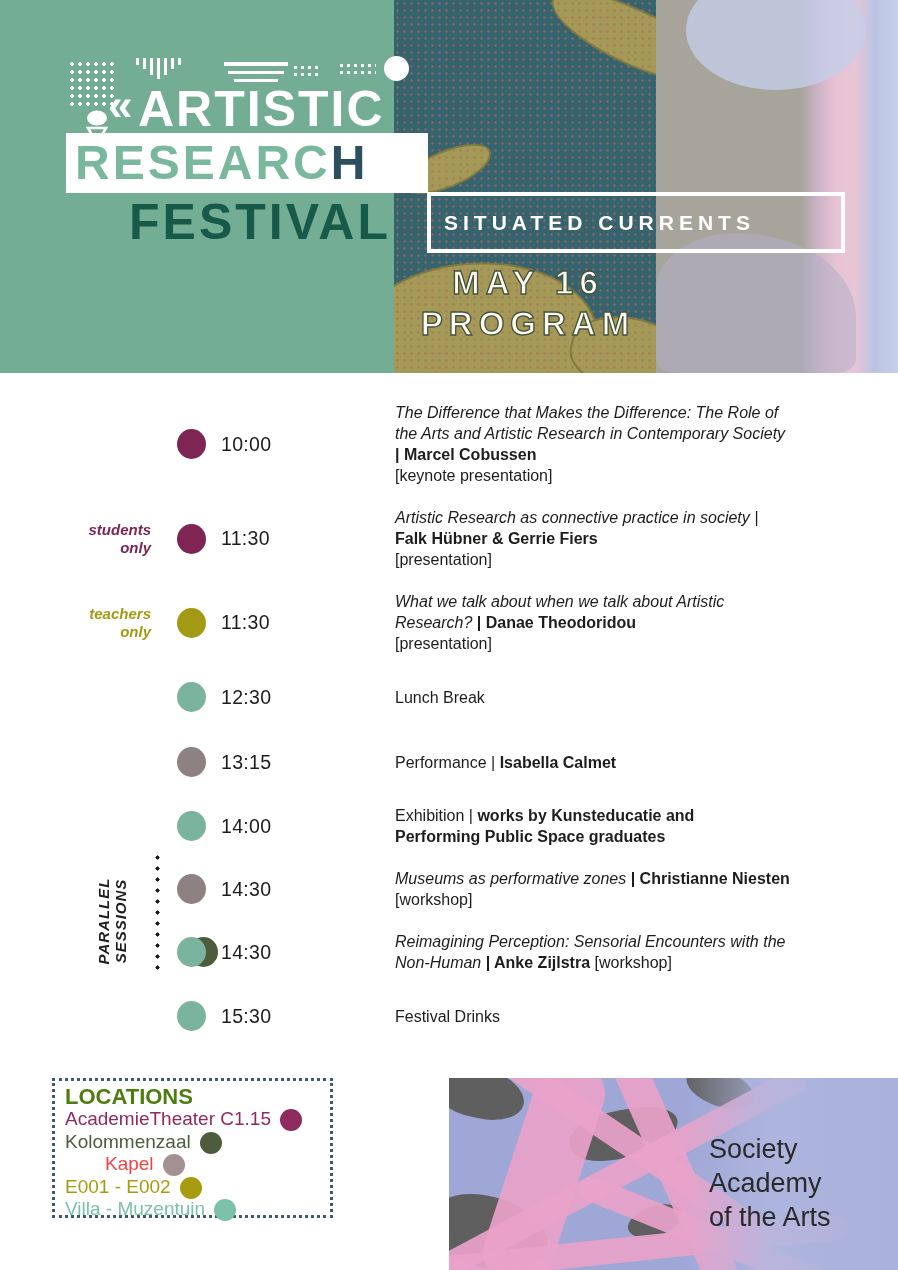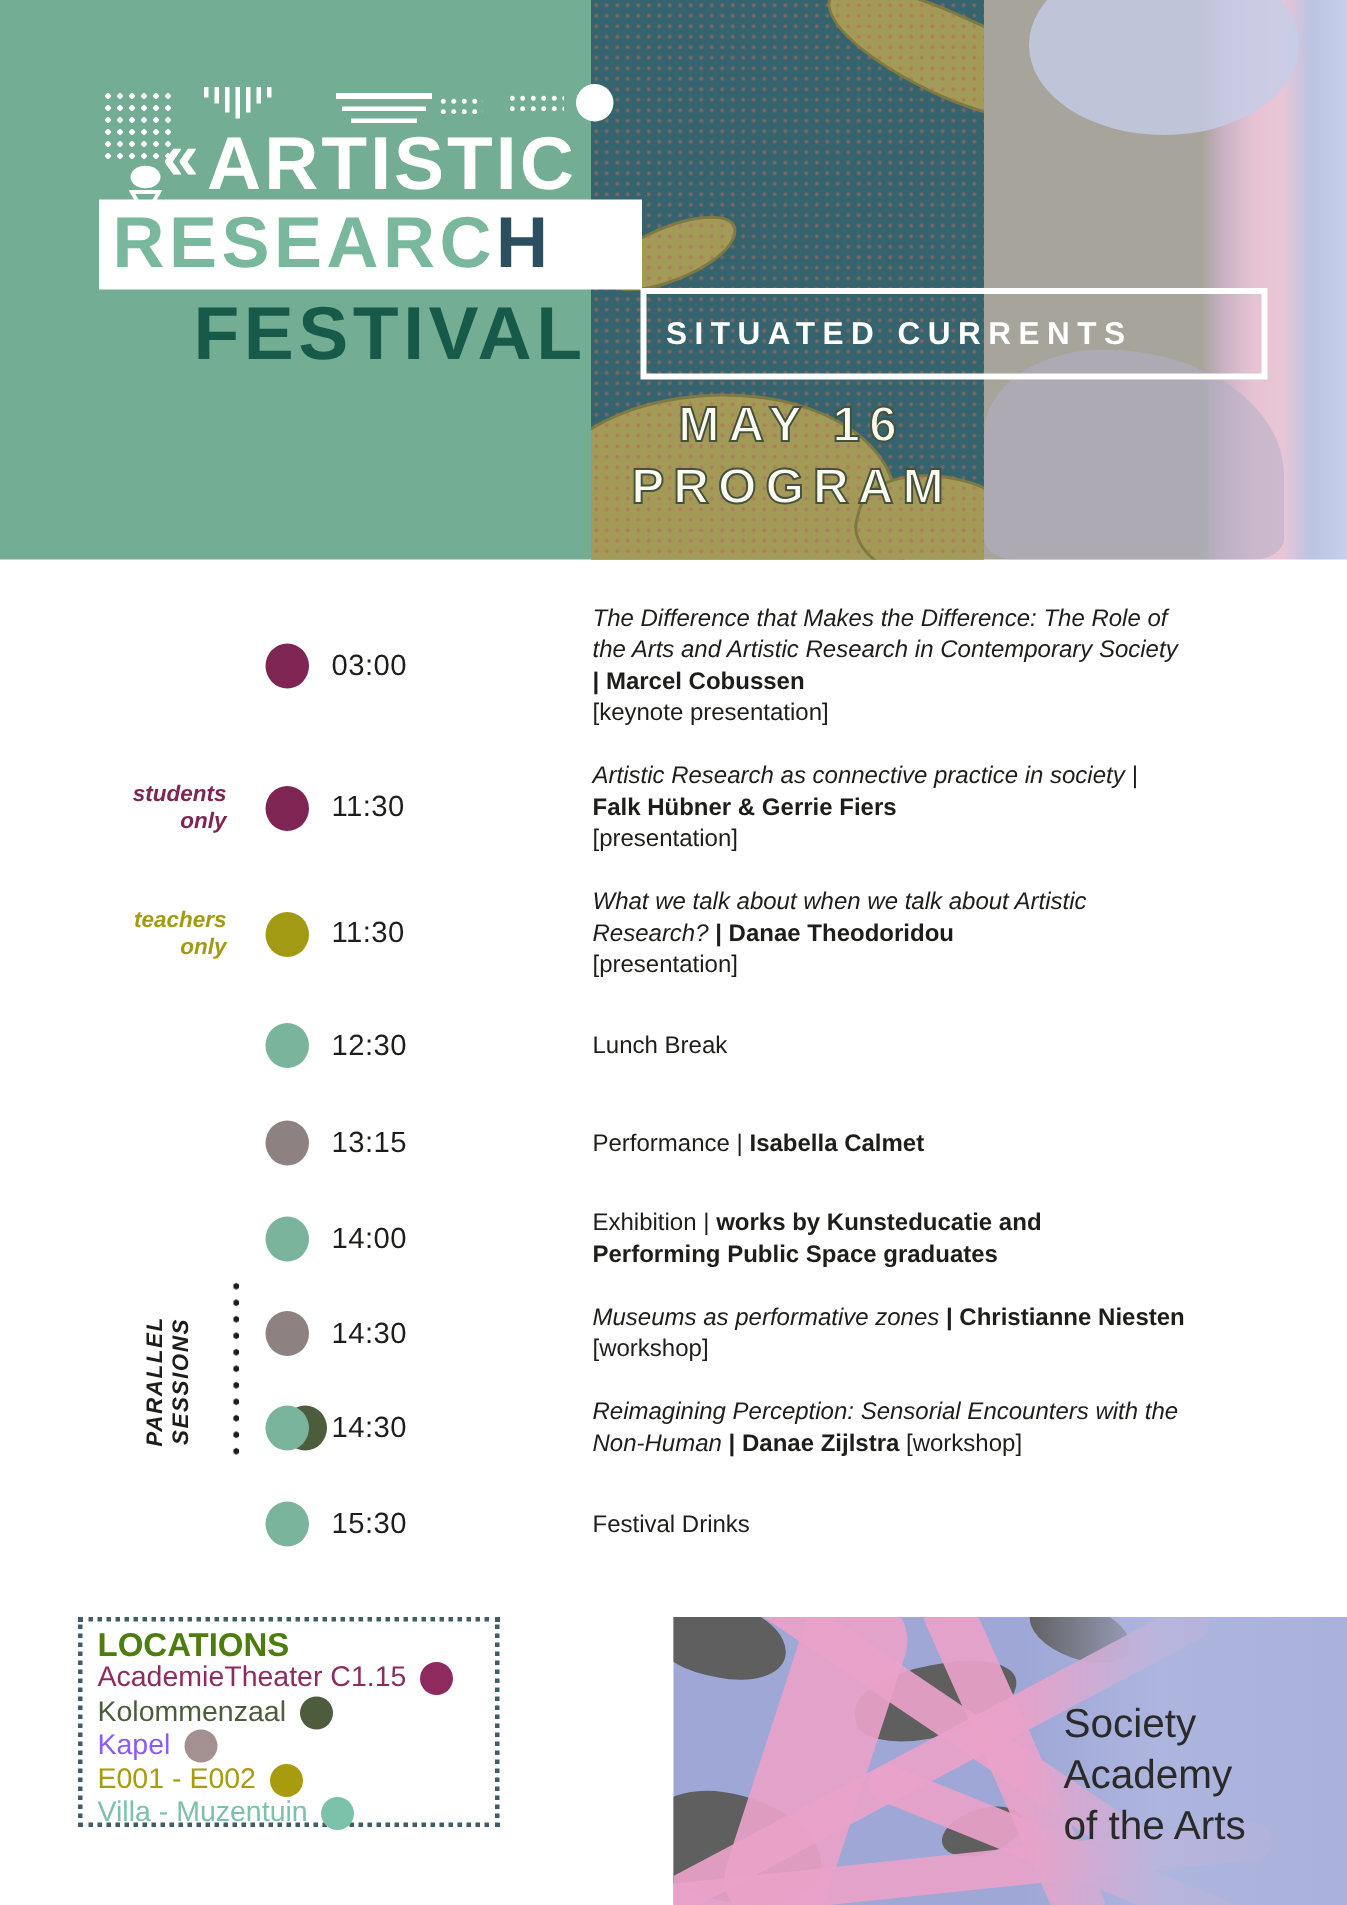--- a/index.html
+++ b/index.html
@@ -161,21 +161,21 @@
   </div>
 
   <div class="schedule" id="schedule-rows">
       <div class="row multi">
         <div class="cell tag"></div>
         <div class="cell">
           <div class="dotwrap">
             <span class="dot" style="background: rgb(126, 37, 83);"></span>
           </div>
         </div>
-        <div class="cell time">03:00</div>
+        <div class="cell time">10:00</div>
         <div class="cell text">
           <div class="line"><span class="s-i">The Difference that Makes the Difference: The Role of</span></div>
           <div class="line"><span class="s-i">the Arts and Artistic Research in Contemporary Society</span></div>
           <div class="line"><span class="s-b">| Marcel Cobussen</span></div>
           <div class="line"><span class="s-r">[keynote presentation]</span></div>
         </div>
       </div>
       <div class="row multi">
         <div class="cell tag" style="color: rgb(126, 37, 83);">
           <div>students</div>
@@ -270,21 +270,21 @@
           <div class="cell tag"></div>
           <div class="cell">
             <div class="dotwrap">
               <span class="dot back" style="background: rgb(77, 92, 60);"></span>
               <span class="dot" style="background: rgb(123, 180, 156);"></span>
             </div>
           </div>
           <div class="cell time">14:30</div>
           <div class="cell text">
             <div class="line"><span class="s-i">Reimagining Perception: Sensorial Encounters with the</span></div>
-            <div class="line"><span class="s-i">Non-Human</span><span class="s-b"> | Danae Zijlstra</span><span class="s-r"> [workshop]</span></div>
+            <div class="line"><span class="s-i">Non-Human</span><span class="s-b"> | Anke Zijlstra</span><span class="s-r"> [workshop]</span></div>
           </div>
         </div>
       </div>
       <div class="row">
         <div class="cell tag"></div>
         <div class="cell">
           <div class="dotwrap">
             <span class="dot" style="background: rgb(123, 180, 156);"></span>
           </div>
         </div>
@@ -293,21 +293,21 @@
           <div class="line"><span class="s-r">Festival Drinks</span></div>
         </div>
       </div>
     </div>
 
   <div class="locations">
     <div class="loc-head">LOCATIONS</div>
     <div id="loc-list">
         <div class="loc-item"><span class="loc-label" style="color: rgb(142, 42, 94);">AcademieTheater C1.15</span><span class="loc-dot" style="background: rgb(142, 42, 94);"></span></div>
         <div class="loc-item"><span class="loc-label" style="color: rgb(77, 92, 60);">Kolommenzaal</span><span class="loc-dot" style="background: rgb(77, 92, 60);"></span></div>
-        <div class="loc-item"><span class="loc-label" style="color: #8b5cf6;">Kapel</span><span class="loc-dot" style="background: rgb(163, 144, 144);"></span></div>
+        <div class="loc-item"><span class="loc-label" style="color: #ef4444; margin-left: 40px;">Kapel</span><span class="loc-dot" style="background: rgb(163, 144, 144);"></span></div>
         <div class="loc-item"><span class="loc-label" style="color: rgb(168, 156, 14);">E001 - E002</span><span class="loc-dot" style="background: rgb(168, 156, 14);"></span></div>
         <div class="loc-item"><span class="loc-label" style="color: rgb(124, 193, 170);">Villa - Muzentuin</span><span class="loc-dot" style="background: rgb(124, 193, 170);"></span></div>
       </div>
   </div>
 
   <div class="footer-art">
     <div class="gray g1"></div>
     <div class="gray g2"></div>
     <div class="gray g3"></div>
     <div class="gray g4"></div>

